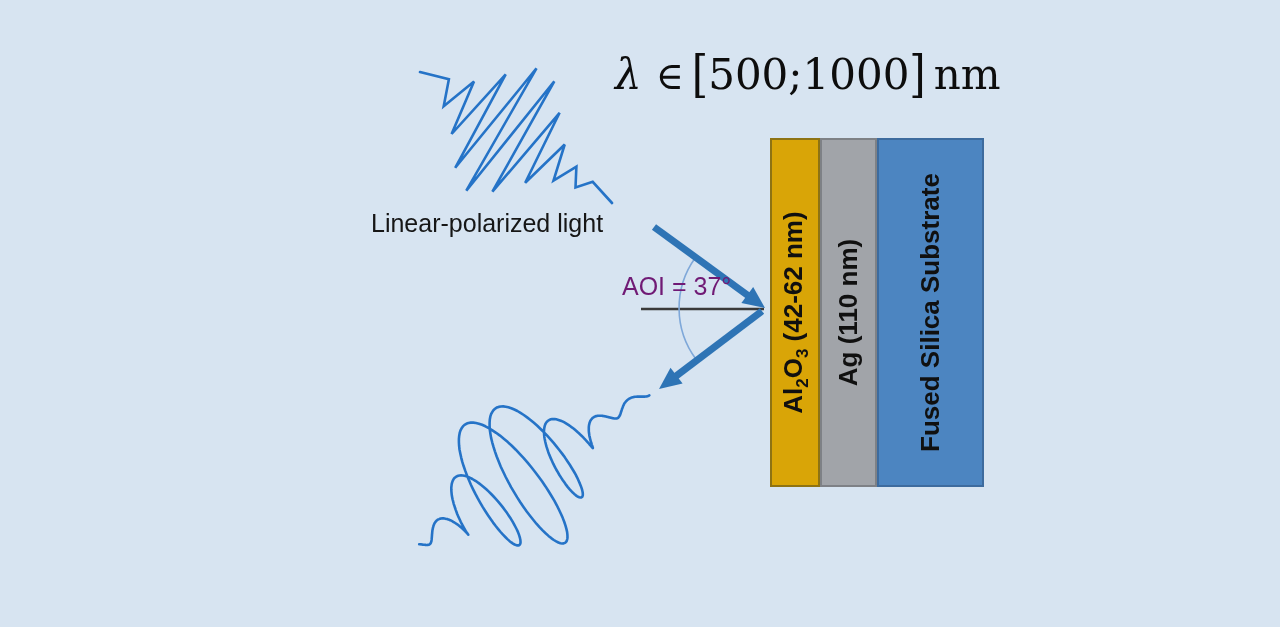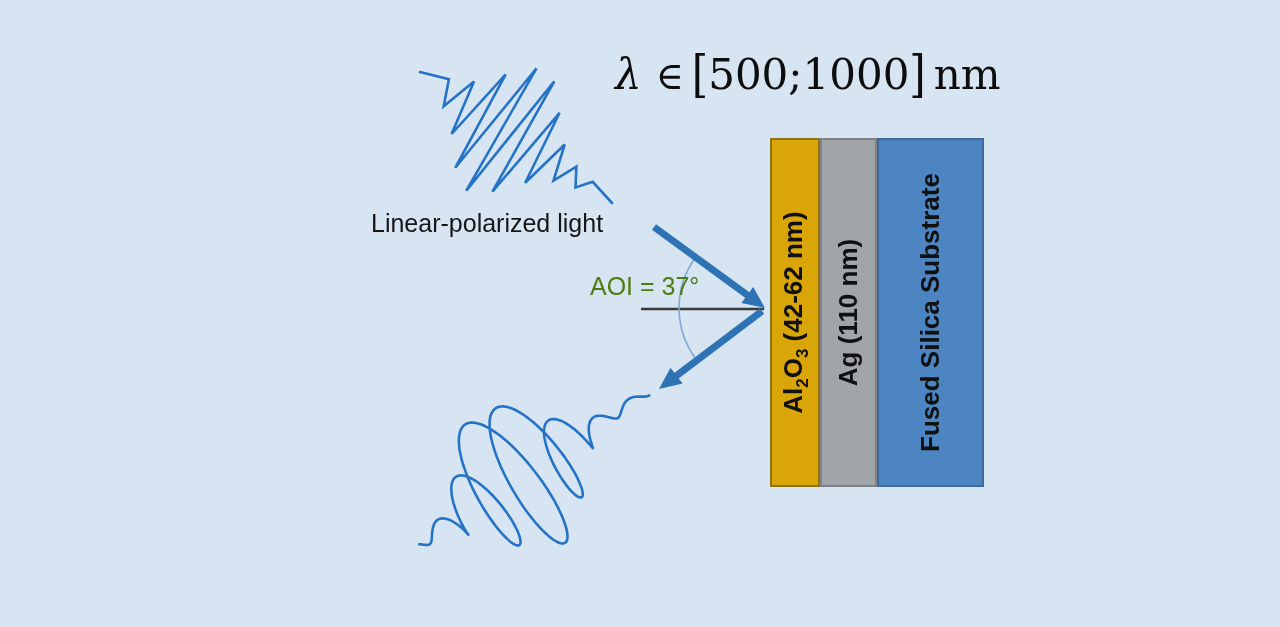--- a/index.html
+++ b/index.html
@@ -74,21 +74,21 @@
     <path id="wave-circular" fill="none" stroke-width="2.6" stroke-linecap="round" stroke-linejoin="round" stroke="#2573C7" d="M419.2,544.2 L419.8,544.2 L420.4,544.3 L421.0,544.4 L421.6,544.4 L422.1,544.5 L422.7,544.6 L423.2,544.7 L423.8,544.7 L424.3,544.8 L424.8,544.8 L425.3,544.9 L425.8,544.9 L426.2,545.0 L426.7,545.0 L427.1,545.0 L427.5,544.9 L427.9,544.9 L428.2,544.8 L428.6,544.8 L428.9,544.7 L429.2,544.5 L429.5,544.4 L429.8,544.2 L430.0,544.0 L430.3,543.7 L430.5,543.5 L430.7,543.2 L430.8,542.8 L431.0,542.5 L431.1,542.1 L431.2,541.7 L431.4,541.2 L431.5,540.8 L431.5,540.2 L431.6,539.7 L431.7,539.1 L431.7,538.6 L431.8,537.9 L431.8,537.3 L431.9,536.6 L431.9,535.9 L432.0,535.2 L432.0,534.5 L432.1,533.8 L432.2,533.0 L432.2,532.3 L432.3,531.5 L432.4,530.7 L432.5,529.9 L432.7,529.2 L432.8,528.4 L433.0,527.6 L433.2,526.9 L433.4,526.1 L433.6,525.4 L433.9,524.7 L434.2,524.0 L434.5,523.4 L434.9,522.7 L435.3,522.1 L435.7,521.6 L436.2,521.0 L436.7,520.6 L437.2,520.1 L437.8,519.7 L438.4,519.4 L439.1,519.1 L439.7,518.8 L440.5,518.6 L441.2,518.5 L442.0,518.4 L442.8,518.4 L443.6,518.4 L444.5,518.5 L445.4,518.7 L446.3,518.9 L447.3,519.1 L448.2,519.4 L449.2,519.8 L450.2,520.2 L451.2,520.7 L452.2,521.2 L453.2,521.8 L454.2,522.4 L455.2,523.0 L456.2,523.7 L457.2,524.3 L458.2,525.1 L459.1,525.8 L460.0,526.5 L460.9,527.3 L461.8,528.0 L462.6,528.7 L463.4,529.5 L464.1,530.2 L464.8,530.8 L465.4,531.5 L466.0,532.1 L466.5,532.6 L467.0,533.2 L467.4,533.6 L467.7,534.0 L467.9,534.3 L468.1,534.5 L468.2,534.7 L468.3,534.7 L468.3,534.7 L468.2,534.6 L468.0,534.4 L467.8,534.0 L467.5,533.6 L467.1,533.0 L466.7,532.4 L466.2,531.6 L465.6,530.7 L465.0,529.7 L464.4,528.6 L463.7,527.4 L462.9,526.0 L462.2,524.6 L461.4,523.1 L460.6,521.5 L459.8,519.8 L459.0,518.0 L458.1,516.1 L457.3,514.2 L456.6,512.2 L455.8,510.1 L455.1,508.0 L454.4,505.9 L453.7,503.8 L453.2,501.7 L452.6,499.5 L452.2,497.4 L451.8,495.3 L451.6,493.3 L451.4,491.3 L451.3,489.4 L451.3,487.5 L451.5,485.8 L451.7,484.1 L452.1,482.6 L452.6,481.1 L453.2,479.9 L453.9,478.7 L454.8,477.7 L455.8,476.9 L456.9,476.3 L458.2,475.8 L459.6,475.5 L461.1,475.4 L462.7,475.5 L464.4,475.8 L466.3,476.3 L468.2,477.0 L470.2,477.9 L472.4,479.0 L474.6,480.3 L476.8,481.7 L479.1,483.4 L481.5,485.2 L483.9,487.2 L486.3,489.3 L488.8,491.6 L491.2,494.0 L493.6,496.5 L496.0,499.1 L498.4,501.8 L500.7,504.6 L502.9,507.4 L505.0,510.2 L507.1,513.1 L509.0,516.0 L510.9,518.8 L512.6,521.6 L514.1,524.3 L515.5,527.0 L516.8,529.5 L517.9,531.9 L518.8,534.2 L519.5,536.3 L520.0,538.2 L520.4,540.0 L520.5,541.5 L520.5,542.8 L520.2,543.8 L519.8,544.6 L519.1,545.2 L518.3,545.4 L517.2,545.4 L516.0,545.1 L514.6,544.5 L513.0,543.6 L511.3,542.4 L509.4,540.9 L507.4,539.1 L505.3,537.0 L503.0,534.7 L500.6,532.0 L498.2,529.1 L495.7,526.0 L493.1,522.6 L490.6,519.0 L488.0,515.2 L485.4,511.2 L482.8,507.1 L480.3,502.8 L477.8,498.4 L475.4,493.9 L473.1,489.3 L470.9,484.7 L468.9,480.1 L467.0,475.4 L465.3,470.9 L463.7,466.3 L462.3,461.9 L461.2,457.6 L460.3,453.4 L459.5,449.5 L459.1,445.7 L458.9,442.1 L458.9,438.8 L459.2,435.7 L459.7,432.9 L460.5,430.4 L461.6,428.3 L462.9,426.4 L464.5,424.9 L466.3,423.8 L468.4,423.0 L470.7,422.6 L473.2,422.6 L476.0,423.0 L478.9,423.7 L482.1,424.8 L485.4,426.3 L488.8,428.1 L492.4,430.3 L496.1,432.8 L500.0,435.6 L503.8,438.7 L507.8,442.1 L511.8,445.8 L515.8,449.7 L519.7,453.9 L523.7,458.2 L527.6,462.6 L531.4,467.3 L535.1,472.0 L538.7,476.8 L542.2,481.6 L545.5,486.4 L548.6,491.3 L551.5,496.0 L554.3,500.7 L556.8,505.3 L559.0,509.8 L561.0,514.0 L562.8,518.1 L564.3,522.0 L565.5,525.6 L566.4,528.9 L567.1,531.9 L567.4,534.6 L567.5,537.0 L567.3,539.0 L566.8,540.7 L566.0,542.0 L565.0,542.9 L563.7,543.4 L562.2,543.5 L560.4,543.2 L558.4,542.5 L556.2,541.4 L553.8,540.0 L551.2,538.1 L548.5,535.9 L545.6,533.3 L542.6,530.4 L539.5,527.2 L536.4,523.7 L533.2,519.8 L530.0,515.8 L526.7,511.5 L523.5,506.9 L520.3,502.2 L517.2,497.4 L514.2,492.4 L511.2,487.3 L508.4,482.2 L505.7,477.0 L503.2,471.8 L500.8,466.7 L498.7,461.6 L496.7,456.5 L495.0,451.6 L493.5,446.9 L492.2,442.3 L491.1,437.9 L490.4,433.7 L489.8,429.7 L489.6,426.0 L489.6,422.6 L489.8,419.5 L490.3,416.7 L491.1,414.2 L492.2,412.1 L493.4,410.2 L495.0,408.8 L496.7,407.6 L498.7,406.9 L500.8,406.5 L503.2,406.4 L505.7,406.7 L508.4,407.3 L511.3,408.2 L514.3,409.5 L517.4,411.0 L520.5,412.9 L523.8,415.0 L527.1,417.4 L530.5,420.0 L533.9,422.8 L537.3,425.8 L540.6,429.0 L544.0,432.3 L547.2,435.7 L550.5,439.3 L553.6,442.9 L556.6,446.6 L559.5,450.2 L562.3,453.9 L565.0,457.6 L567.4,461.2 L569.8,464.8 L571.9,468.2 L573.9,471.5 L575.7,474.7 L577.3,477.8 L578.6,480.7 L579.8,483.4 L580.8,485.9 L581.6,488.1 L582.2,490.2 L582.6,492.0 L582.8,493.5 L582.8,494.9 L582.6,495.9 L582.3,496.7 L581.7,497.2 L581.1,497.5 L580.2,497.5 L579.2,497.3 L578.1,496.8 L576.9,496.1 L575.6,495.1 L574.2,493.9 L572.7,492.5 L571.1,490.9 L569.5,489.1 L567.8,487.1 L566.1,484.9 L564.5,482.6 L562.8,480.2 L561.1,477.6 L559.4,475.0 L557.8,472.2 L556.2,469.5 L554.7,466.6 L553.2,463.7 L551.9,460.8 L550.6,457.9 L549.4,455.1 L548.3,452.2 L547.4,449.4 L546.5,446.7 L545.8,444.0 L545.2,441.5 L544.7,439.0 L544.3,436.7 L544.1,434.4 L544.0,432.3 L544.0,430.4 L544.2,428.5 L544.5,426.9 L544.9,425.4 L545.4,424.0 L546.1,422.8 L546.9,421.8 L547.7,421.0 L548.7,420.3 L549.8,419.7 L550.9,419.3 L552.1,419.1 L553.4,419.1 L554.8,419.1 L556.2,419.3 L557.7,419.7 L559.2,420.2 L560.8,420.7 L562.4,421.4 L564.0,422.2 L565.6,423.1 L567.2,424.1 L568.8,425.1 L570.4,426.2 L571.9,427.4 L573.5,428.5 L575.0,429.8 L576.4,431.0 L577.8,432.3 L579.2,433.5 L580.5,434.8 L581.8,436.0 L583.0,437.2 L584.1,438.4 L585.2,439.5 L586.2,440.6 L587.1,441.6 L588.0,442.6 L588.8,443.5 L589.5,444.3 L590.1,445.1 L590.7,445.7 L591.2,446.3 L591.6,446.8 L592.0,447.3 L592.3,447.6 L592.5,447.9 L592.7,448.0 L592.8,448.1 L592.9,448.1 L592.9,448.0 L592.8,447.8 L592.8,447.5 L592.7,447.2 L592.5,446.7 L592.4,446.2 L592.2,445.7 L591.9,445.0 L591.7,444.4 L591.5,443.6 L591.2,442.8 L591.0,442.0 L590.7,441.1 L590.4,440.2 L590.2,439.2 L590.0,438.2 L589.7,437.2 L589.5,436.2 L589.3,435.2 L589.2,434.1 L589.0,433.1 L588.9,432.1 L588.8,431.0 L588.8,430.0 L588.8,429.0 L588.8,428.1 L588.8,427.1 L588.9,426.2 L589.0,425.3 L589.2,424.4 L589.4,423.6 L589.6,422.8 L589.9,422.0 L590.2,421.3 L590.5,420.6 L590.9,420.0 L591.3,419.4 L591.8,418.9 L592.2,418.4 L592.7,417.9 L593.3,417.5 L593.8,417.2 L594.4,416.8 L595.0,416.6 L595.6,416.3 L596.2,416.1 L596.9,416.0 L597.6,415.8 L598.3,415.8 L599.0,415.7 L599.7,415.7 L600.4,415.7 L601.1,415.7 L601.8,415.8 L602.5,415.9 L603.3,416.0 L604.0,416.1 L604.7,416.2 L605.4,416.4 L606.1,416.5 L606.8,416.7 L607.5,416.9 L608.1,417.0 L608.8,417.2 L609.4,417.4 L610.1,417.5 L610.7,417.7 L611.2,417.8 L611.8,418.0 L612.4,418.1 L612.9,418.2 L613.4,418.3 L613.9,418.4 L614.4,418.5 L614.8,418.5 L615.3,418.5 L615.7,418.5 L616.1,418.5 L616.5,418.4 L616.8,418.4 L617.1,418.3 L617.5,418.1 L617.8,418.0 L618.0,417.8 L618.3,417.6 L618.6,417.4 L618.8,417.1 L619.0,416.8 L619.2,416.5 L619.5,416.2 L619.6,415.8 L619.8,415.5 L620.0,415.1 L620.2,414.7 L620.3,414.2 L620.5,413.8 L620.7,413.3 L620.8,412.8 L621.0,412.3 L621.1,411.8 L621.3,411.3 L621.5,410.8 L621.6,410.2 L621.8,409.7 L622.0,409.1 L622.2,408.6 L622.4,408.0 L622.6,407.5 L622.8,406.9 L623.0,406.4 L623.2,405.8 L623.5,405.3 L623.8,404.7 L624.0,404.2 L624.3,403.7 L624.6,403.2 L624.9,402.7 L625.3,402.3 L625.6,401.8 L626.0,401.4 L626.4,401.0 L626.8,400.6 L627.2,400.2 L627.6,399.8 L628.1,399.5 L628.5,399.1 L629.0,398.8 L629.5,398.6 L630.0,398.3 L630.5,398.1 L631.0,397.8 L631.5,397.6 L632.0,397.5 L632.6,397.3 L633.1,397.2 L633.7,397.0 L634.3,396.9 L634.8,396.8 L635.4,396.8 L636.0,396.7 L636.5,396.7 L637.1,396.6 L637.7,396.6 L638.3,396.6 L638.8,396.6 L639.4,396.6 L640.0,396.6 L640.5,396.6 L641.1,396.6 L641.6,396.6 L642.1,396.6 L642.7,396.6 L643.2,396.6 L643.7,396.6 L644.2,396.6 L644.6,396.6 L645.1,396.6 L645.5,396.5 L646.0,396.5 L646.4,396.4 L646.8,396.4 L647.2,396.3 L647.6,396.2 L647.9,396.0 L648.3,395.9 L648.6,395.8 L648.9,395.6 L649.3,395.4"></path>
     <line id="normal-line" x1="641" y1="309" x2="764" y2="309" stroke-width="2.4" stroke="#3A3A3A"></line>
     <path id="angle-arc" d="M695.3,257.8 A86,86 0 0 0 696.2,359.6" fill="none" stroke-width="1.6" stroke="#7FA8D9"></path>
     <line id="ray-incident" x1="654" y1="227" x2="750.5" y2="297.3" stroke-width="7" stroke="#2E74B5"></line>
     <polygon id="ray-incident-head" points="765,308 741.4,303.1 753.2,286.9" fill="#2E74B5"></polygon>
     <line id="ray-reflected" x1="762" y1="311" x2="673.3" y2="378.1" stroke-width="7" stroke="#2E74B5"></line>
     <polygon id="ray-reflected-head" points="659,389 670.5,367.7 682.6,383.6" fill="#2E74B5"></polygon>
   </svg>
 
   <div class="side-label" style="left:371px;top:209px;">Linear-polarized light</div>
-  <div class="aoi-label" id="aoi-label" style="color: #4d7c0f;">AOI = 37°</div>
+  <div class="aoi-label" id="aoi-label" style="color: #701a75; margin-left: 32px;">AOI = 37°</div>
 
   <div class="stack">
     <div class="layer layer-al2o3" style="background: rgb(217, 165, 7); border-color: rgb(142, 115, 19);">
       <span class="vlabel"><span>Al</span><sub>2</sub><span>O</span><sub>3</sub><span> (42-62 nm)</span></span>
     </div>
     <div class="layer layer-ag" style="background: rgb(161, 164, 169); border-color: rgb(126, 129, 134);">
       <span class="vlabel">Ag (110 nm)</span>
     </div>
     <div class="layer layer-substrate" style="background: rgb(76, 133, 193); border-color: rgb(61, 107, 158);">
       <span class="vlabel">Fused Silica Substrate</span>

